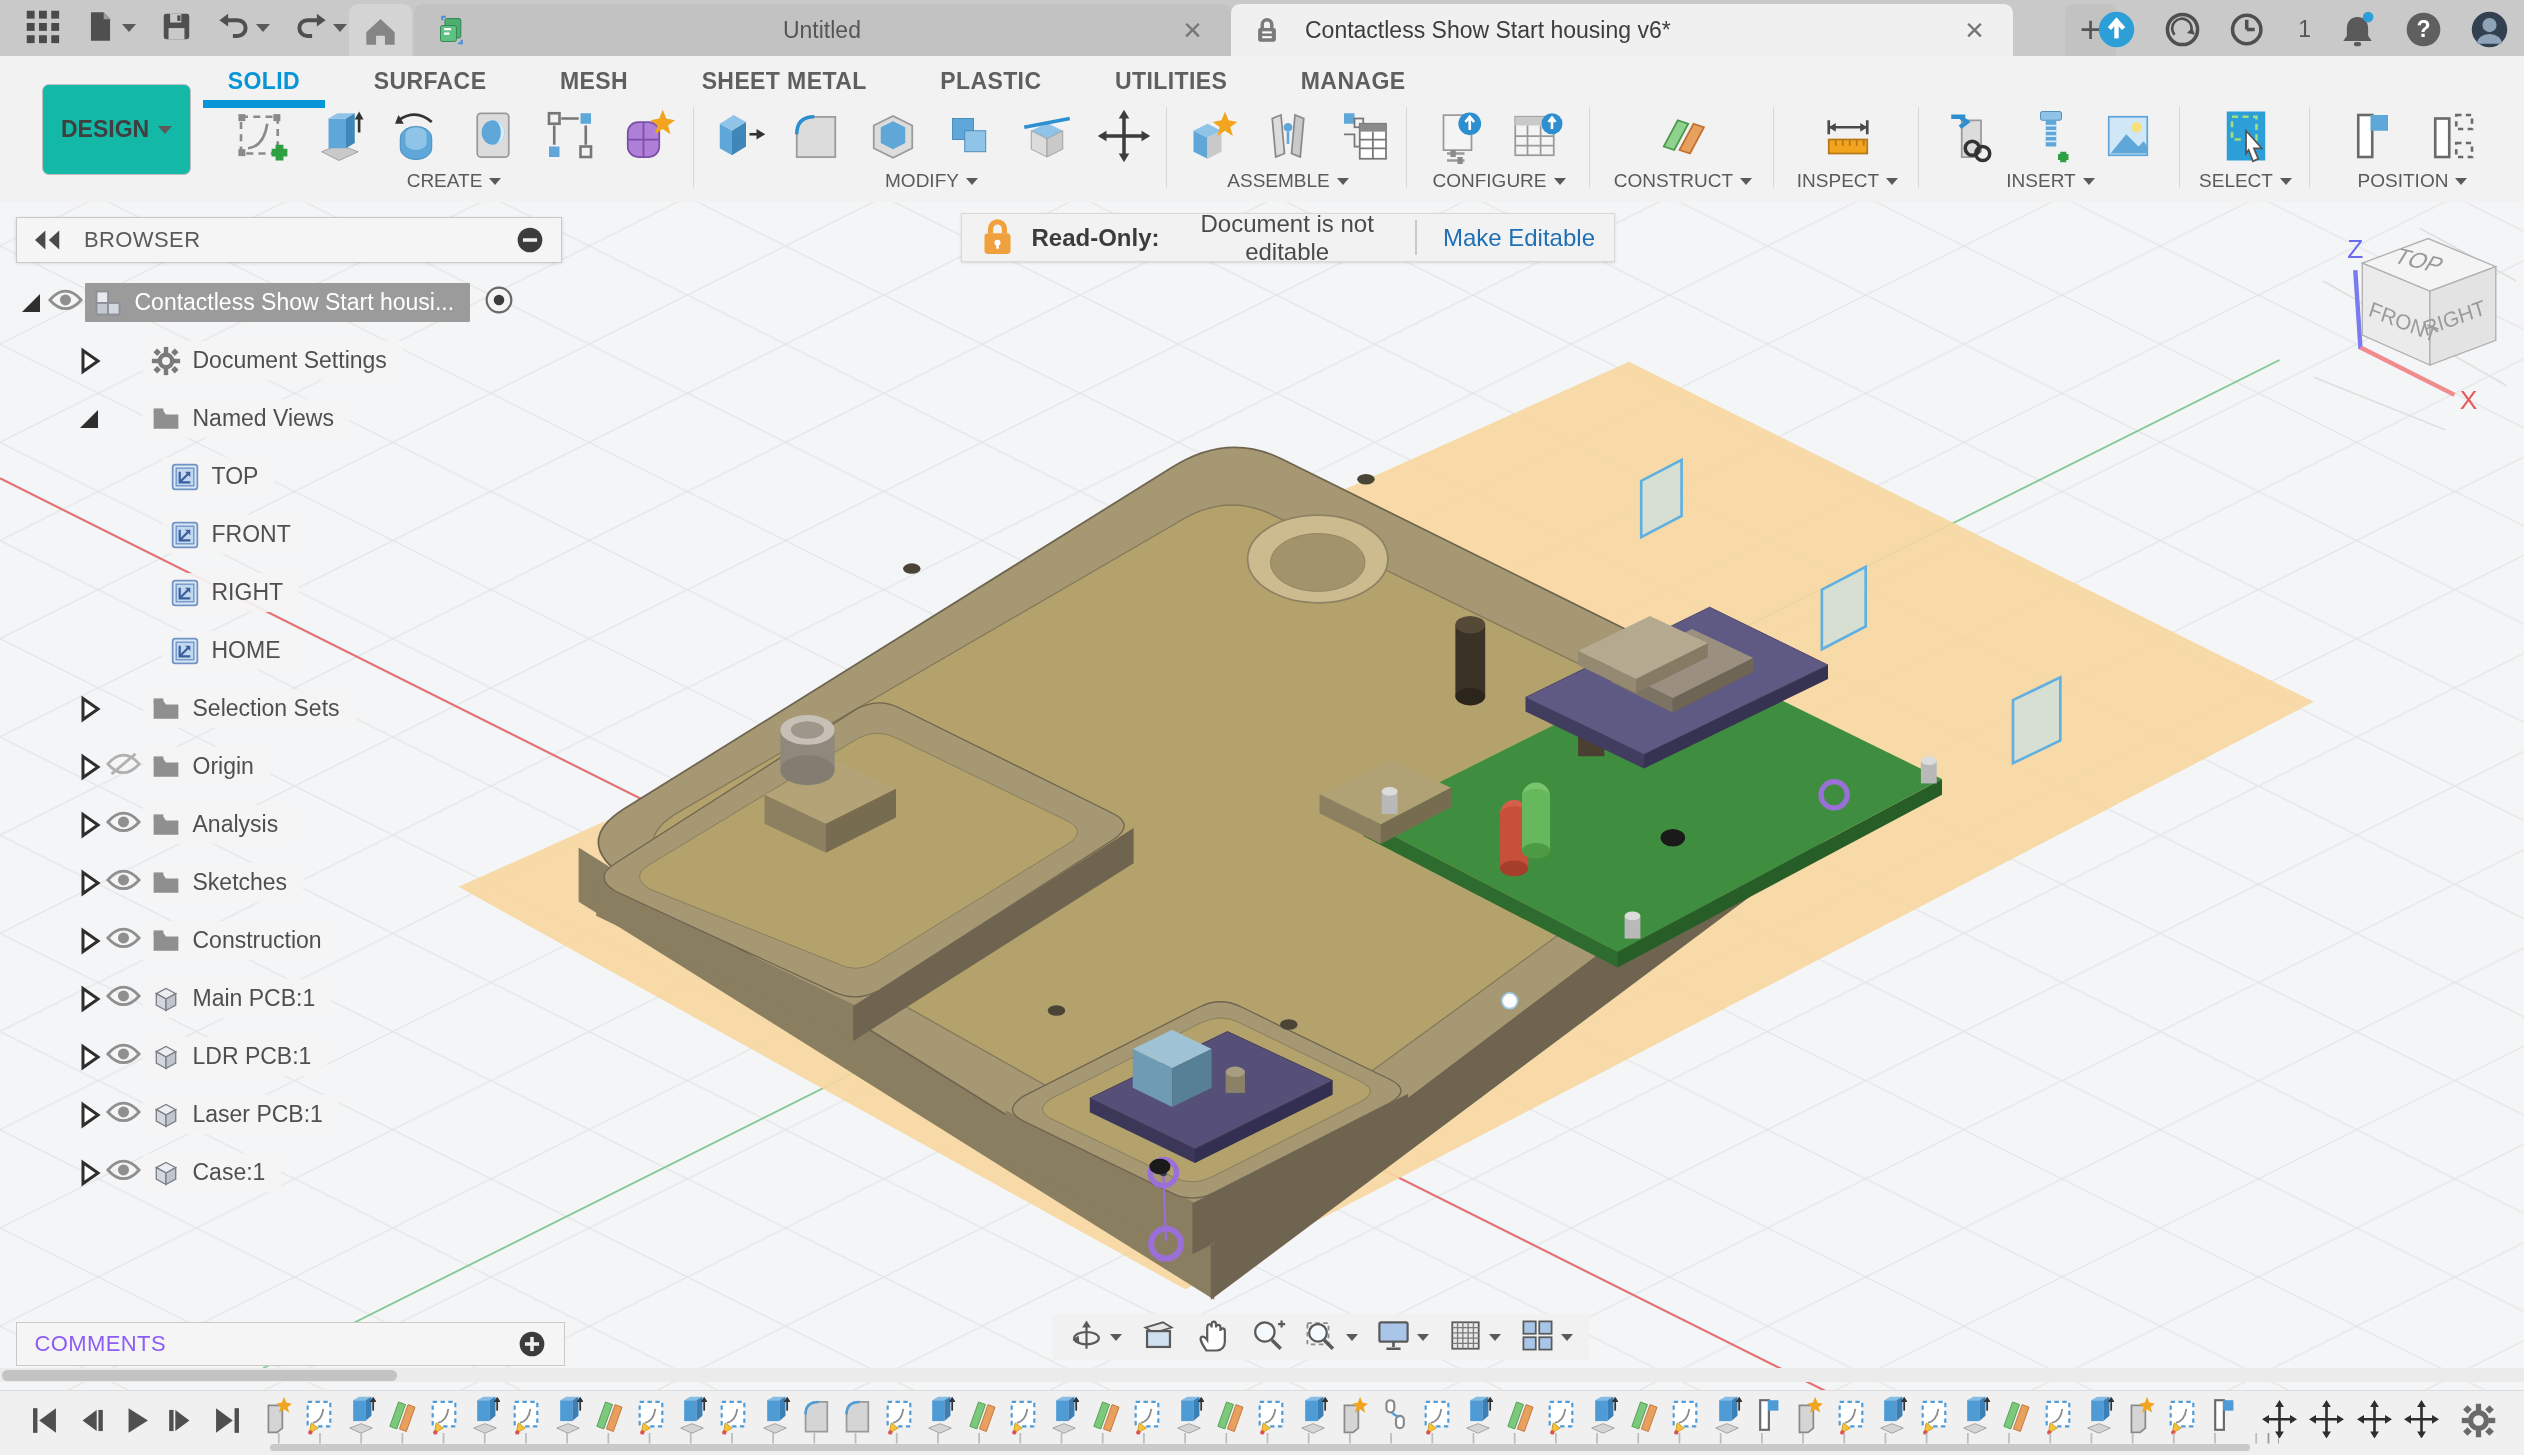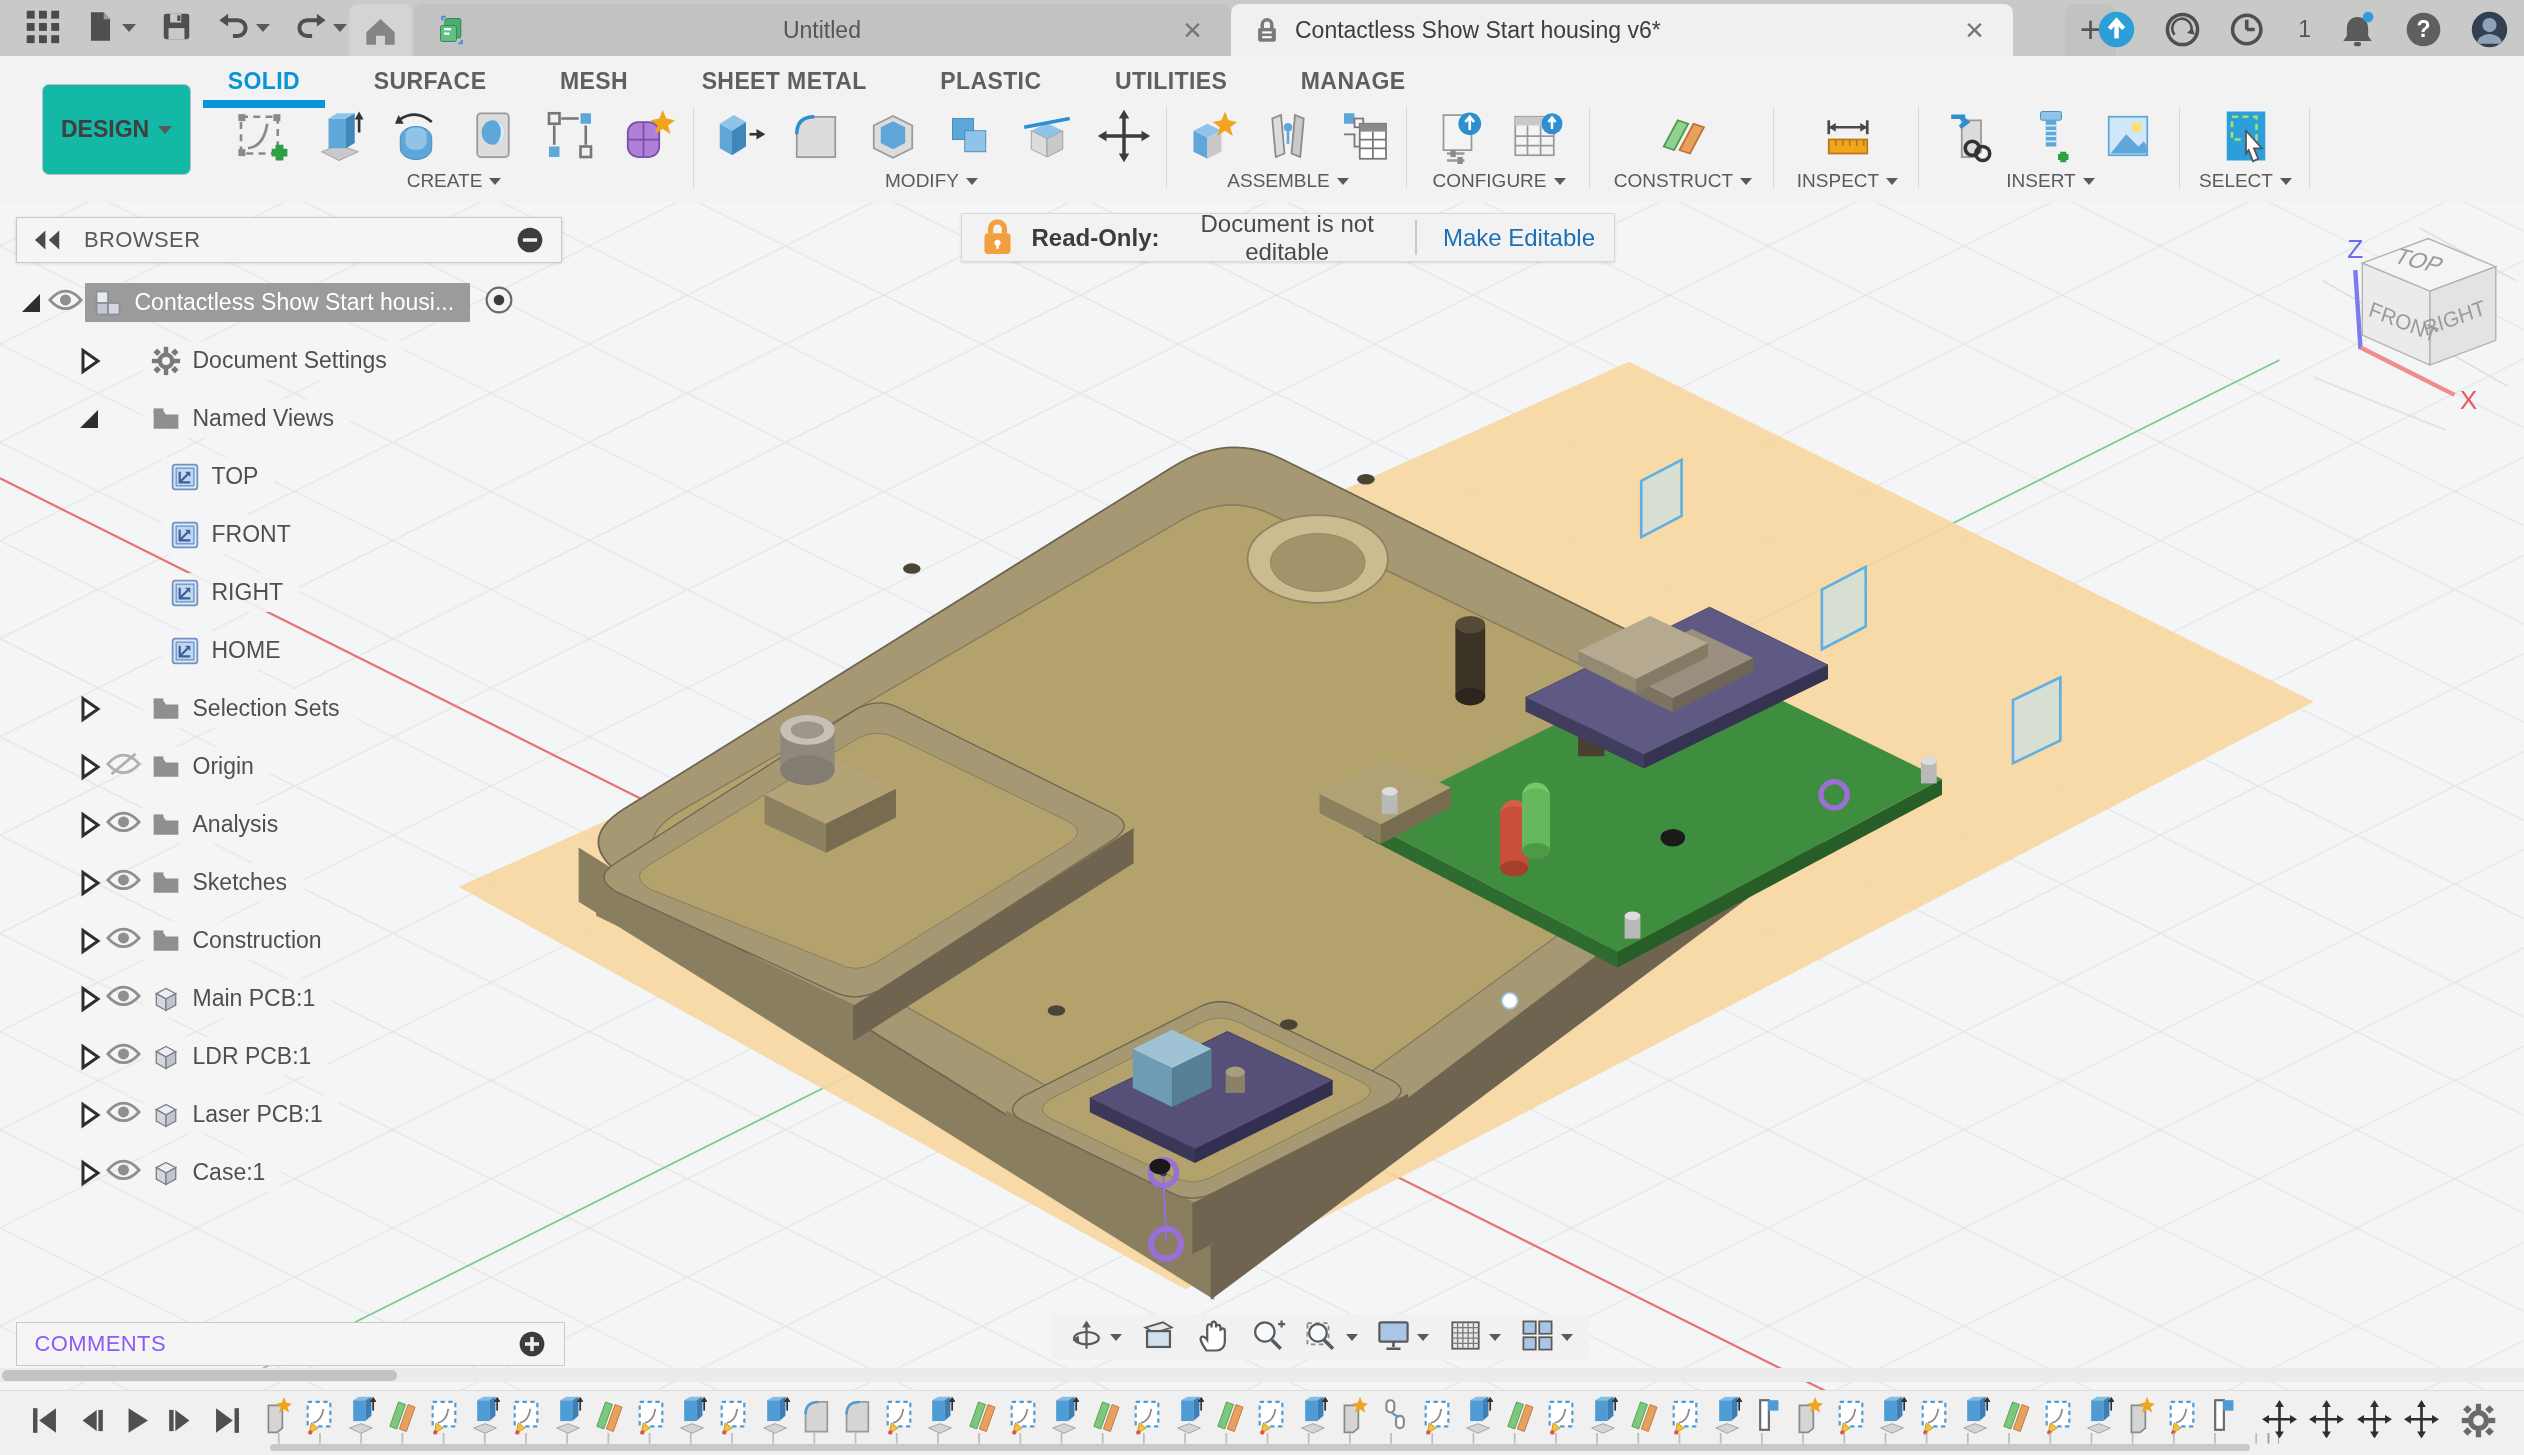--- a/index.html
+++ b/index.html
@@ -6,21 +6,21 @@
   body{width:2525px;height:1455px;overflow:hidden;font-family:"Liberation Sans",sans-serif;position:relative;}
   .abs{position:absolute;}
   
   #topstrip{left:0;top:0;width:2525px;height:56px;background:#c9c9c9;}
   #quickbar{left:0;top:0;height:56px;display:flex;align-items:center;gap:23px;padding-left:24.5px;}
   .qa{display:flex;align-items:center;gap:4.4px;cursor:pointer;}
   .qa svg{width:35px;height:35px;}
   .caret{width:0;height:0;border-left:7px solid transparent;border-right:7px solid transparent;border-top:8px solid #5a5a5a;}
   #hometab{left:349px;top:3.5px;width:63px;height:53px;background:#d4d4d4;border-radius:8.8px 8.8px 0 0;display:flex;align-items:center;justify-content:center;}
   #doctabs{left:414px;top:3.5px;height:53px;display:flex;}
-  .doctab{height:53px;display:flex;align-items:center;gap:15px;padding:0 23px;border-radius:8.8px 8.8px 0 0;font-size:23px;color:#565656;}
+  .doctab{height:53px;display:flex;align-items:center;gap:25px;padding:0 23px;border-radius:8.8px 8.8px 0 0;font-size:23px;color:#565656;}
   .doctab.inactive{background:#c2c2c2;width:771px;}
   .doctab.inactive .tab-title{flex:1;text-align:center;}
   .doctab.active{background:#f0f0f0;width:736px;color:#3d3d3d;}
   .doctab.active .tab-title{flex:1;}
   .tab-close{font-size:24.5px;color:#777;padding:0 5.3px;cursor:pointer;}
   #newtab{left:2065px;top:3.5px;width:51px;height:53px;background:#c2c2c2;border-radius:8.8px 8.8px 0 0;display:flex;align-items:center;justify-content:center;font-size:37px;color:#555;cursor:pointer;}
   #hdricons{right:16px;top:7px;height:44px;display:flex;align-items:center;gap:26px;}
   .hicon{position:relative;width:40px;height:40px;display:flex;align-items:center;justify-content:center;cursor:pointer;}
   .hicon svg{width:39px;height:39px;}
   .badge-count{font-size:23px;color:#555;margin-left:3.5px;}
@@ -474,20 +474,41 @@
               <polygon points="32,26 50,46 41,46 46,58 40,61 35,48 32,52" fill="#fff" stroke="#555" stroke-width="2"></polygon>
             </svg>
           </div>
         </div>
         <div class="glabel">
           <span>SELECT</span>
           <span class="caret"></span>
         </div>
       </div>
       <div class="gsep" style="left:2309px;"></div>
+      <div class="rgroup" style="left:2316px;width:193px;">
+        <div class="gicons">
+          <div class="gicon">
+            <svg viewBox="0 0 64 64">
+              <rect x="14" y="8" width="16" height="48" fill="#fff" stroke="#6a6a6a" stroke-width="3"></rect>
+              <rect x="28" y="8" width="20" height="18" fill="#5ea7d8"></rect>
+            </svg>
+          </div>
+          <div class="gicon">
+            <svg viewBox="0 0 64 64">
+              <rect x="14" y="12" width="16" height="44" fill="#fff" stroke="#6a6a6a" stroke-width="3"></rect>
+              <rect x="38" y="8" width="18" height="16" fill="none" stroke="#6a6a6a" stroke-width="3" stroke-dasharray="6 5"></rect>
+              <rect x="38" y="40" width="18" height="16" fill="none" stroke="#6a6a6a" stroke-width="3" stroke-dasharray="6 5"></rect>
+            </svg>
+          </div>
+        </div>
+        <div class="glabel">
+          <span>POSITION</span>
+          <span class="caret"></span>
+        </div>
+      </div>
     </div>
 </div>
 
 <div class="abs" id="canvas">
   <svg class="abs" id="scene" style="left:0;top:0;" width="2525" height="1254" viewBox="0 230 2880 1430">
       <defs>
         <pattern id="iso" width="224" height="112" patternUnits="userSpaceOnUse">
           <path d="M0,56 L112,0 L224,56 L112,112 Z" fill="none" stroke="#e3e4e5" stroke-width="1.5"></path>
         </pattern>
       </defs>

